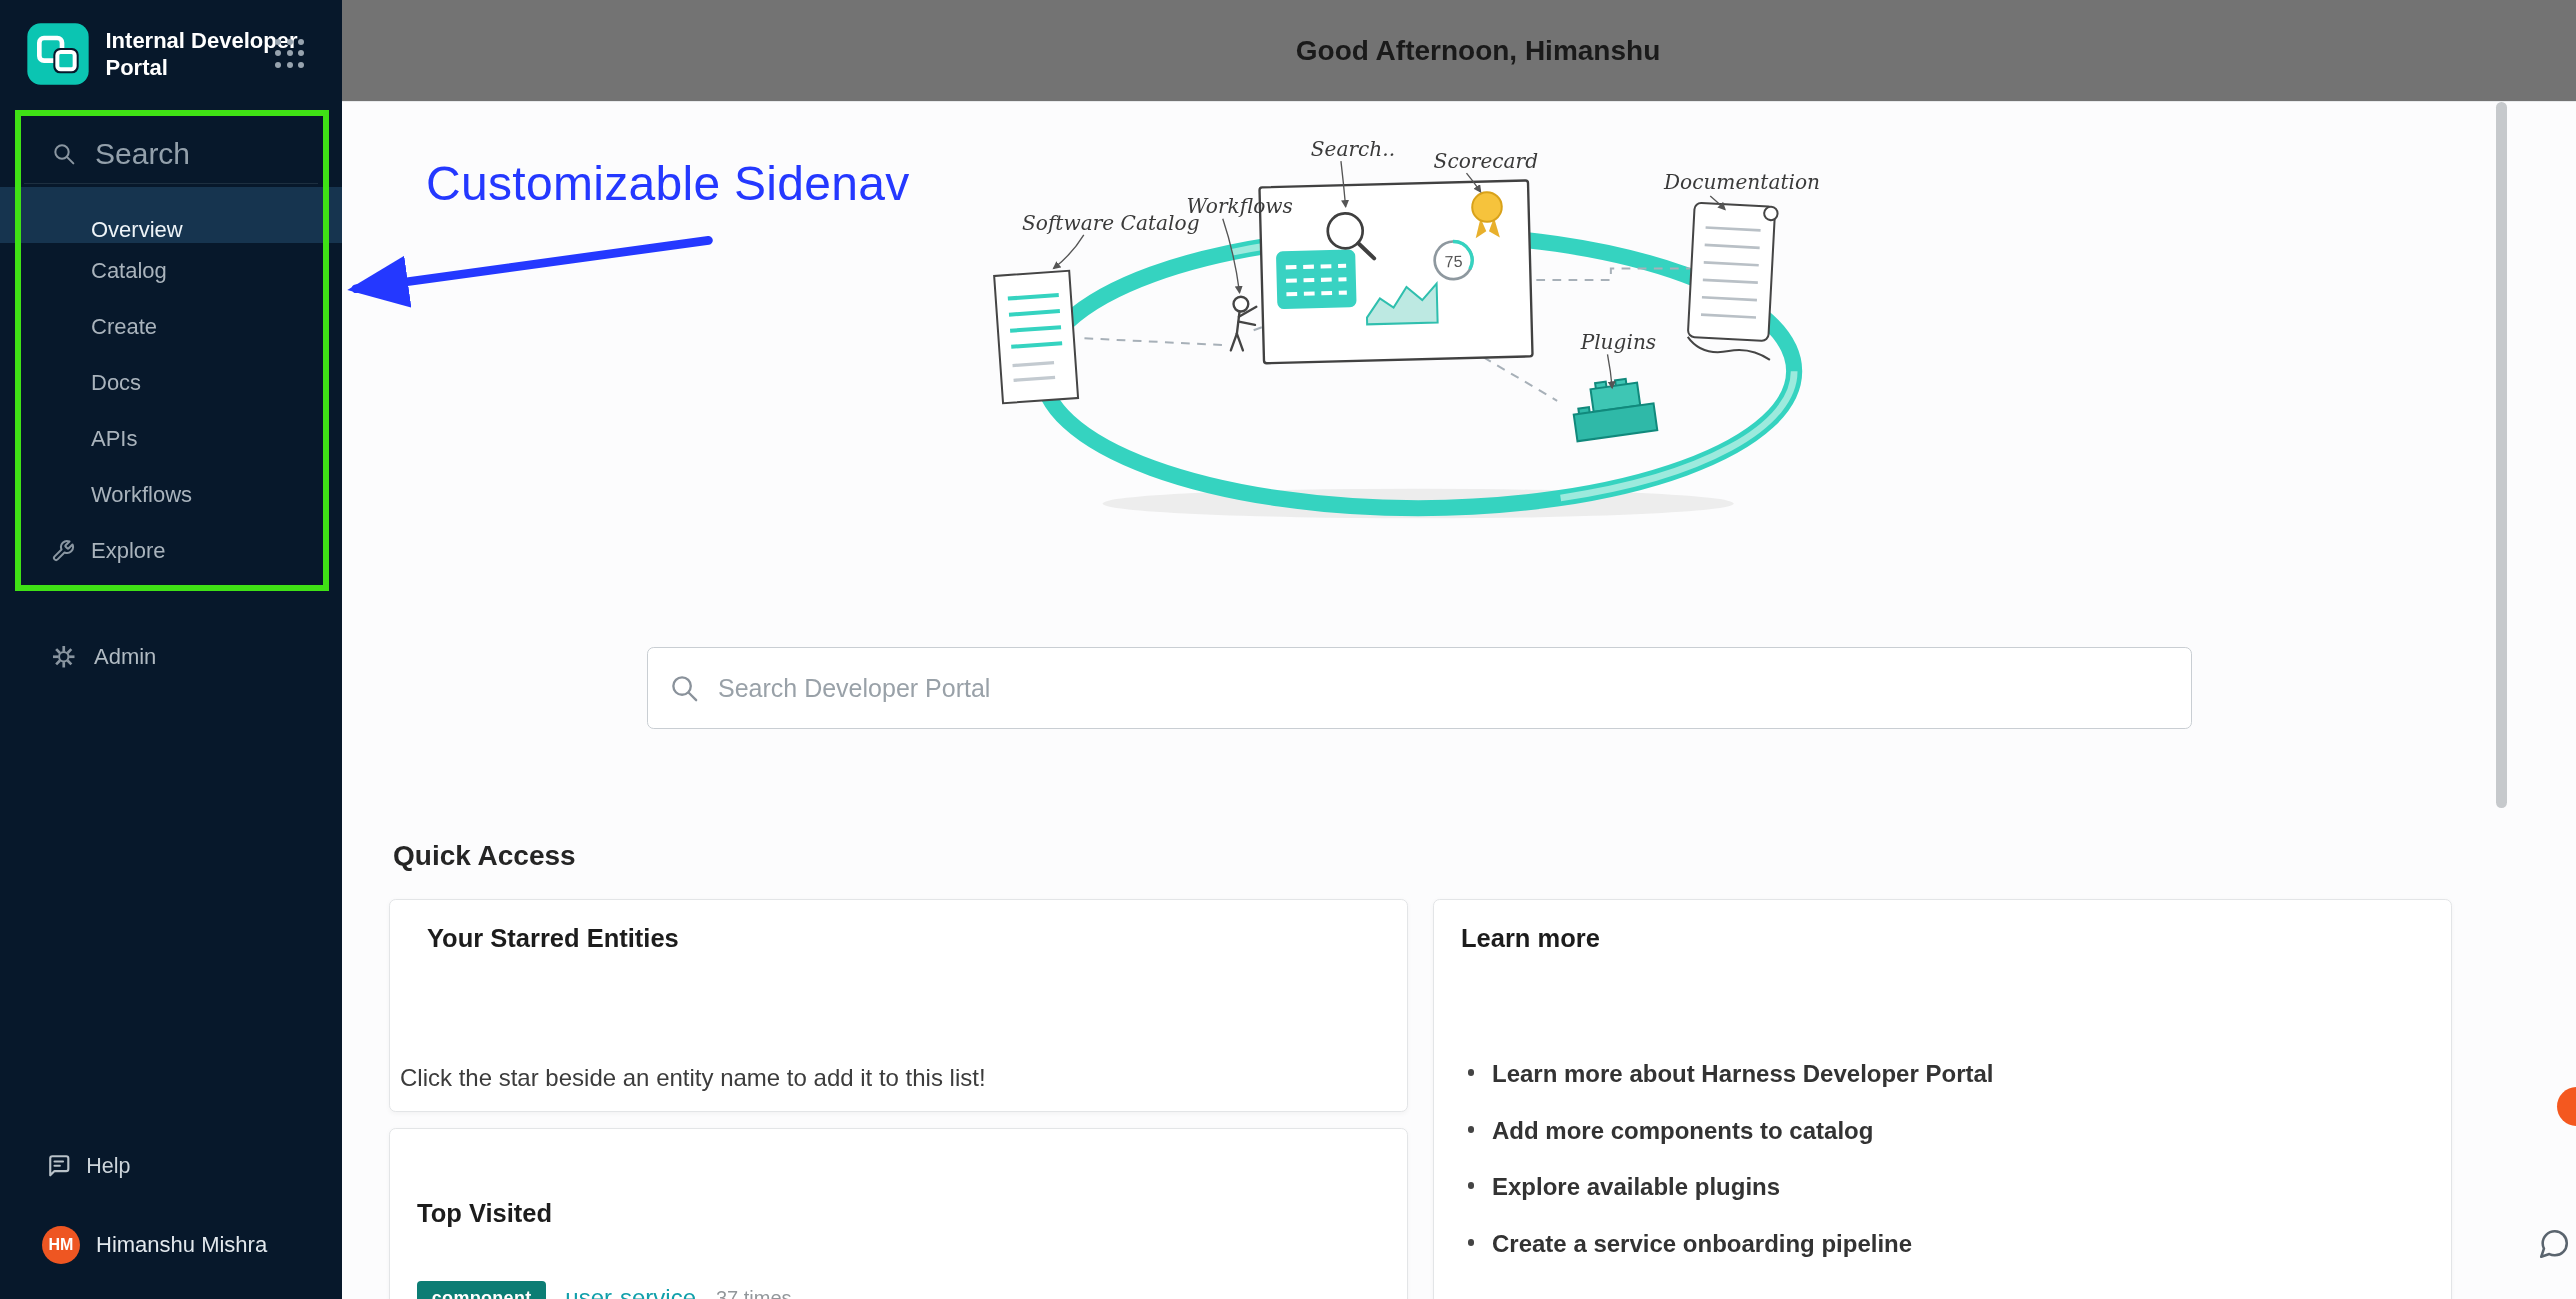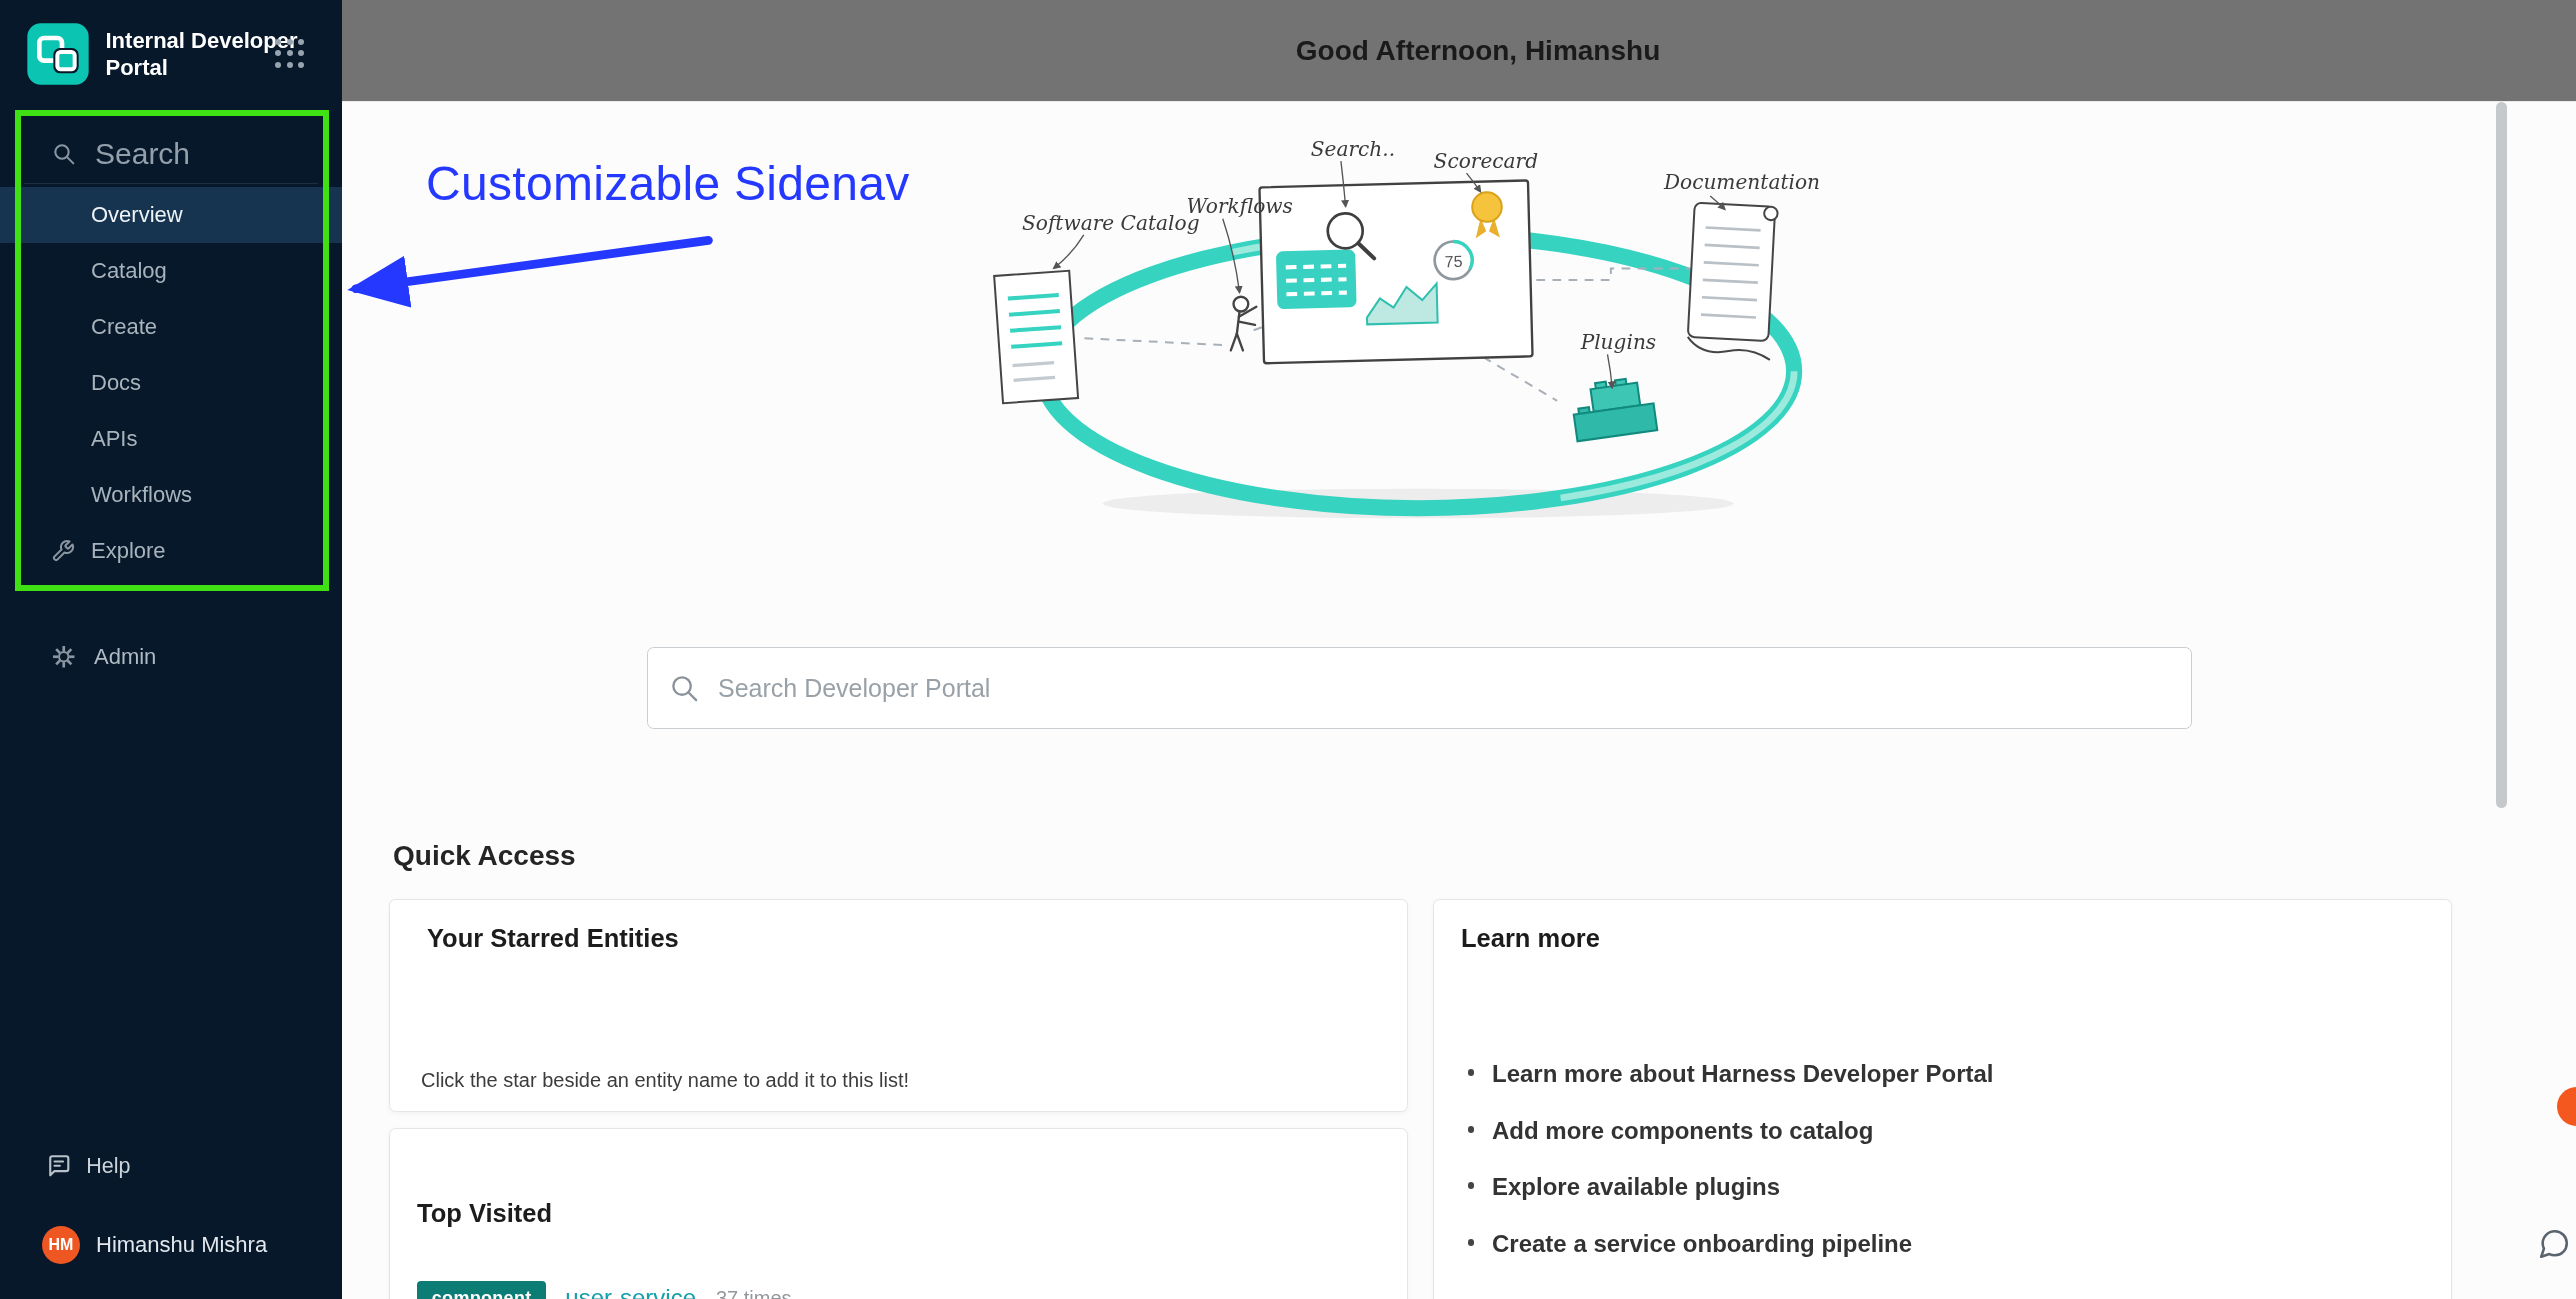--- a/index.html
+++ b/index.html
@@ -14,21 +14,21 @@
   .grid-icon span { width:6px; height:6px; border-radius:50%; background:#97a3ae; }
 
   .green-box { position:absolute; left:14.8px; top:110px; width:314px; height:481px; border:6px solid #3FE115; z-index:40; pointer-events:none; }
 
   .search-row { position:absolute; top:132px; left:0; width:342px; height:43px; display:flex; align-items:center; padding-left:52px; cursor:pointer; }
   .search-row .lbl { margin-left:19px; font-size:30px; color:#93a0ab; }
   .side-divider { position:absolute; top:183px; left:24px; width:294px; height:1.3px; background:#1d2f40; }
 
   .nav { position:absolute; top:187px; left:0; width:342px; }
   .nav-item { height:56px; display:flex; align-items:center; padding-left:91px; font-size:22px; color:#a9b3bc; cursor:pointer; }
-  .nav-item.active { background:#16344f; color:#eef4f8; }
+  .nav-item.active { background:#16344f; color:#eef4f8;align-items:flex-end; }
   .nav-item.with-icon { padding-left:51px; }
   .nav-item.with-icon .lbl { margin-left:16px; }
 
   .admin-row { position:absolute; top:630px; left:0; width:342px; height:54px; display:flex; align-items:center; padding-left:51px; cursor:pointer; }
   .admin-row .lbl { margin-left:17.5px; font-size:22px; color:#b0bac2; }
 
   .help-row { position:absolute; top:1142px; left:0; width:342px; height:48px; display:flex; align-items:center; padding-left:46px; cursor:pointer; }
   .help-row .lbl { margin-left:14.8px; font-size:21.5px; color:#ccd4da; }
 
   .user-row { position:absolute; top:1223px; left:0; width:342px; height:44px; display:flex; align-items:center; padding-left:42px; cursor:pointer; }
@@ -52,21 +52,21 @@
   .searchbar .mag { position:absolute; left:21.5px; top:25.5px; }
 
   .section-title { position:absolute; left:51px; top:738px; font-size:28px; font-weight:700; color:#252525; }
 
   .card { position:absolute; background:#fff; border:0.7px solid #e3e5e7; border-radius:6.7px; box-shadow:0 1.3px 5.4px rgba(22,22,22,.04); }
   .card-starred { left:47px; top:797px; width:1019px; height:213px; padding:24px 37px; }
   .card-learn { left:1091px; top:797px; width:1019px; height:430px; padding:24px 27px; }
   .card-topvisited { left:47px; top:1026px; width:1019px; height:215px; padding:24px 27px; }
   .card-title { font-size:25.5px; font-weight:700; color:#1c1c1c; }
   .card-topvisited .card-title { margin-top:46px; }
-  .starred-empty { position:absolute; left:31px; bottom:19px; font-size:20px; color:#3c3c3c; }
+  .starred-empty { position:absolute; left:10px; bottom:19px; font-size:24px; color:#3c3c3c; }
   .learn-list { list-style:none; margin-top:107px; }
   .learn-list li { position:relative; padding-left:31px; font-size:24px; color:#333; line-height:27px; margin-bottom:29.5px;font-weight:bold; }
   .learn-list li::before { content:""; position:absolute; left:6.7px; top:9.4px; width:6.7px; height:6.7px; border-radius:50%; background:#444; }
   .tv-row { position:absolute; left:27px; top:152px; display:flex; align-items:center; }
   .chip { background:#0C7D74; color:#fff; font-size:18px; font-weight:700; padding:6.7px 14.8px; border-radius:4px; letter-spacing:0.3px; }
   .tv-entity { margin-left:19px; font-size:24px; font-weight:500; color:#12a0ab; cursor:pointer; }
   .tv-meta { margin-left:20px; font-size:20px; color:#92979b; }
 
   .scroll-thumb { position:absolute; left:2154px; top:0; width:10.7px; height:706px; background:#c6c9cc; border-radius:5.4px; cursor:pointer; }
   .chat-fab { position:absolute; left:2195px; top:1125px; width:34px; height:34px; cursor:pointer; }

